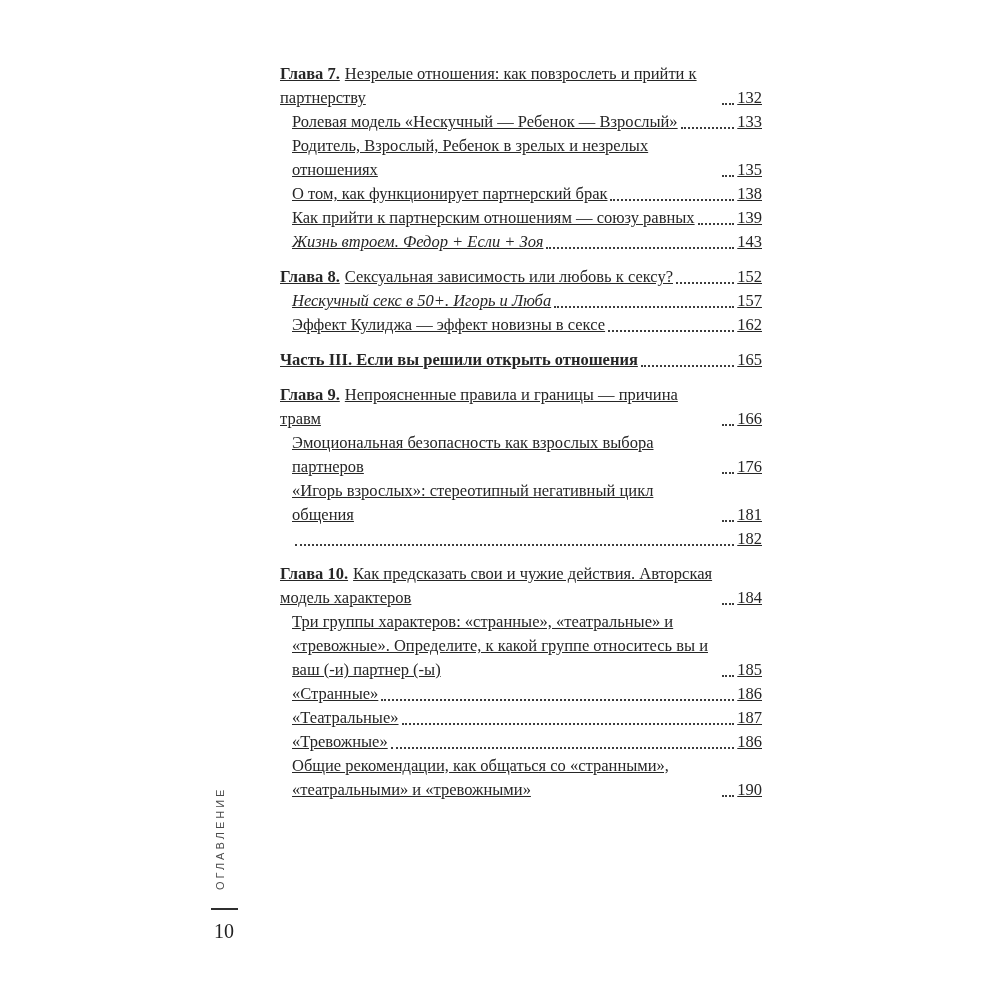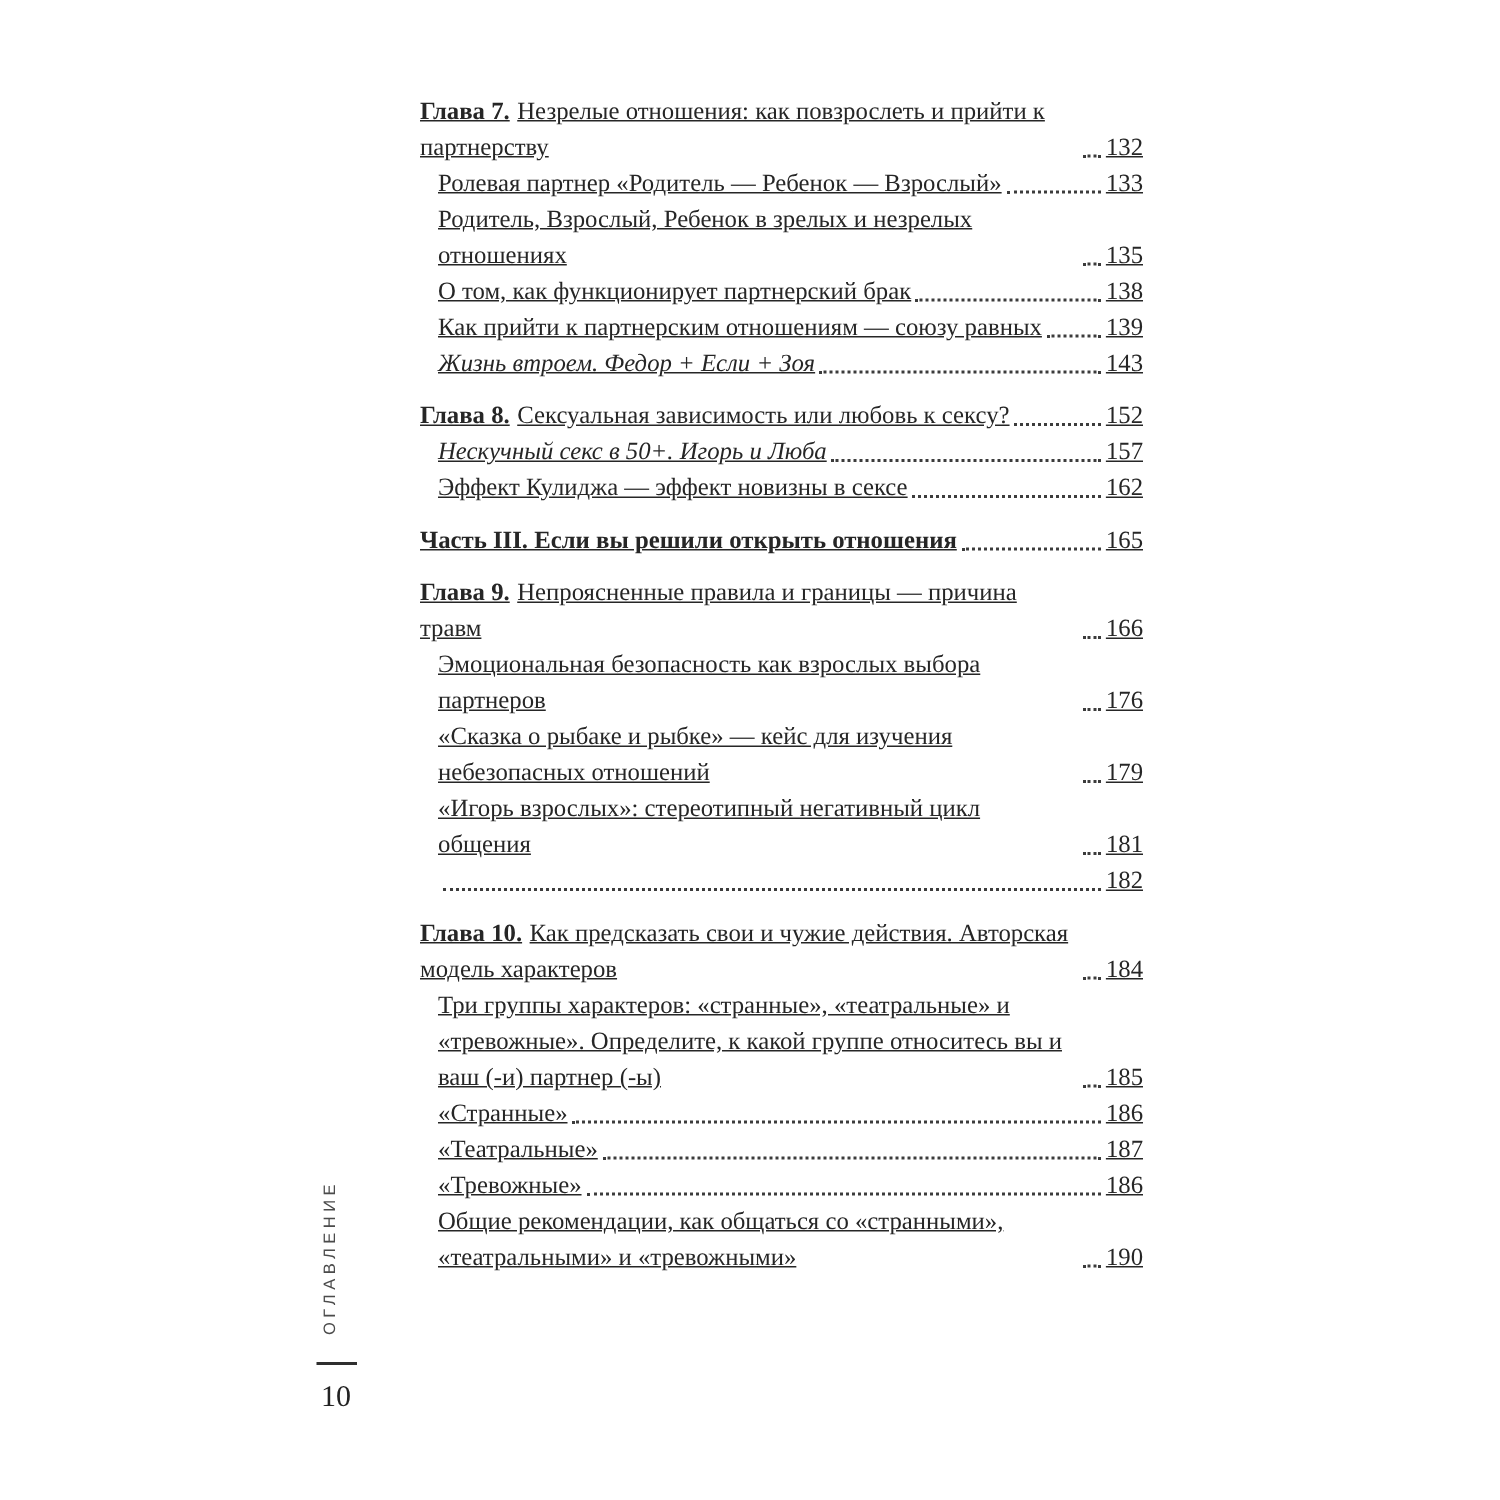--- a/index.html
+++ b/index.html
@@ -77,21 +77,21 @@
   <div class="vertical-caption">ОГЛАВЛЕНИЕ</div>
   <div class="folio-rule"></div>
   <div class="folio">10</div>
   <div class="toc" id="toc">
       <div class="entry chapter">
         <span class="t"><b>Глава 7.</b><span>Незрелые отношения: как повзрослеть и прийти к партнерству</span></span>
         <span class="dots"></span>
         <span class="pg">132</span>
       </div>
       <div class="entry sub">
-        <span class="t">Ролевая партнер «Родитель — Ребенок — Взрослый»</span>
+        <span class="t">Ролевая модель «Нескучный — Ребенок — Взрослый»</span>
         <span class="dots"></span>
         <span class="pg">133</span>
       </div>
       <div class="entry sub">
         <span class="t">Родитель, Взрослый, Ребенок в зрелых и незрелых отношениях</span>
         <span class="dots"></span>
         <span class="pg">135</span>
       </div>
       <div class="entry sub">
         <span class="t">О том, как функционирует партнерский брак</span>
@@ -132,25 +132,20 @@
         <span class="t"><b>Глава 9.</b><span>Непроясненные правила и границы — причина травм</span></span>
         <span class="dots"></span>
         <span class="pg">166</span>
       </div>
       <div class="entry sub">
         <span class="t">Эмоциональная безопасность как взрослых выбора партнеров</span>
         <span class="dots"></span>
         <span class="pg">176</span>
       </div>
       <div class="entry sub">
-        <span class="t">«Сказка о рыбаке и рыбке» — кейс для изучения небезопасных отношений</span>
-        <span class="dots"></span>
-        <span class="pg">179</span>
-      </div>
-      <div class="entry sub">
         <span class="t">«Игорь взрослых»: стереотипный негативный цикл общения</span>
         <span class="dots"></span>
         <span class="pg">181</span>
       </div>
       <div class="entry sub">
         <span class="dots"></span>
         <span class="pg">182</span>
       </div>
       <div class="entry chapter gap">
         <span class="t"><b>Глава 10.</b><span>Как предсказать свои и чужие действия. Авторская модель характеров</span></span>

